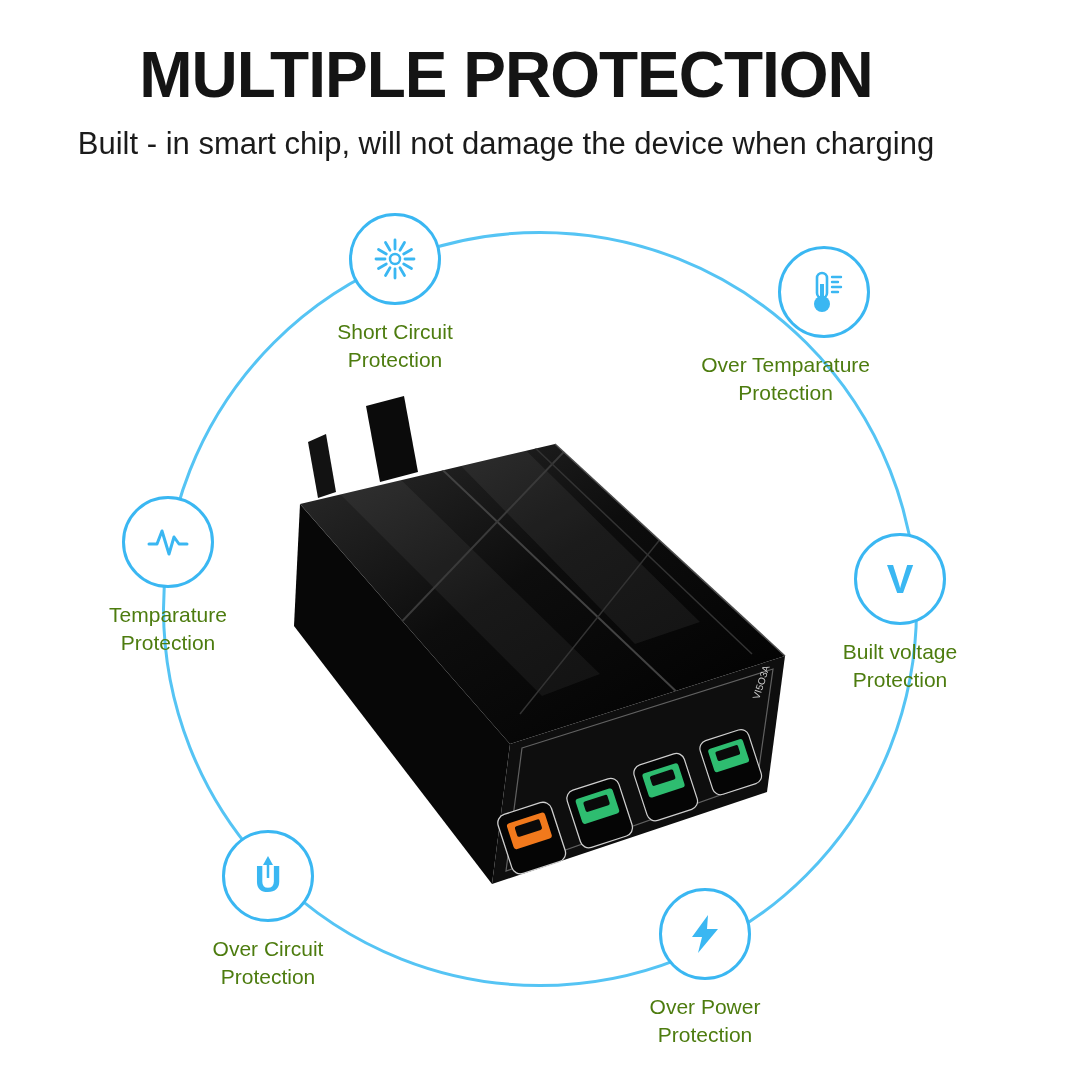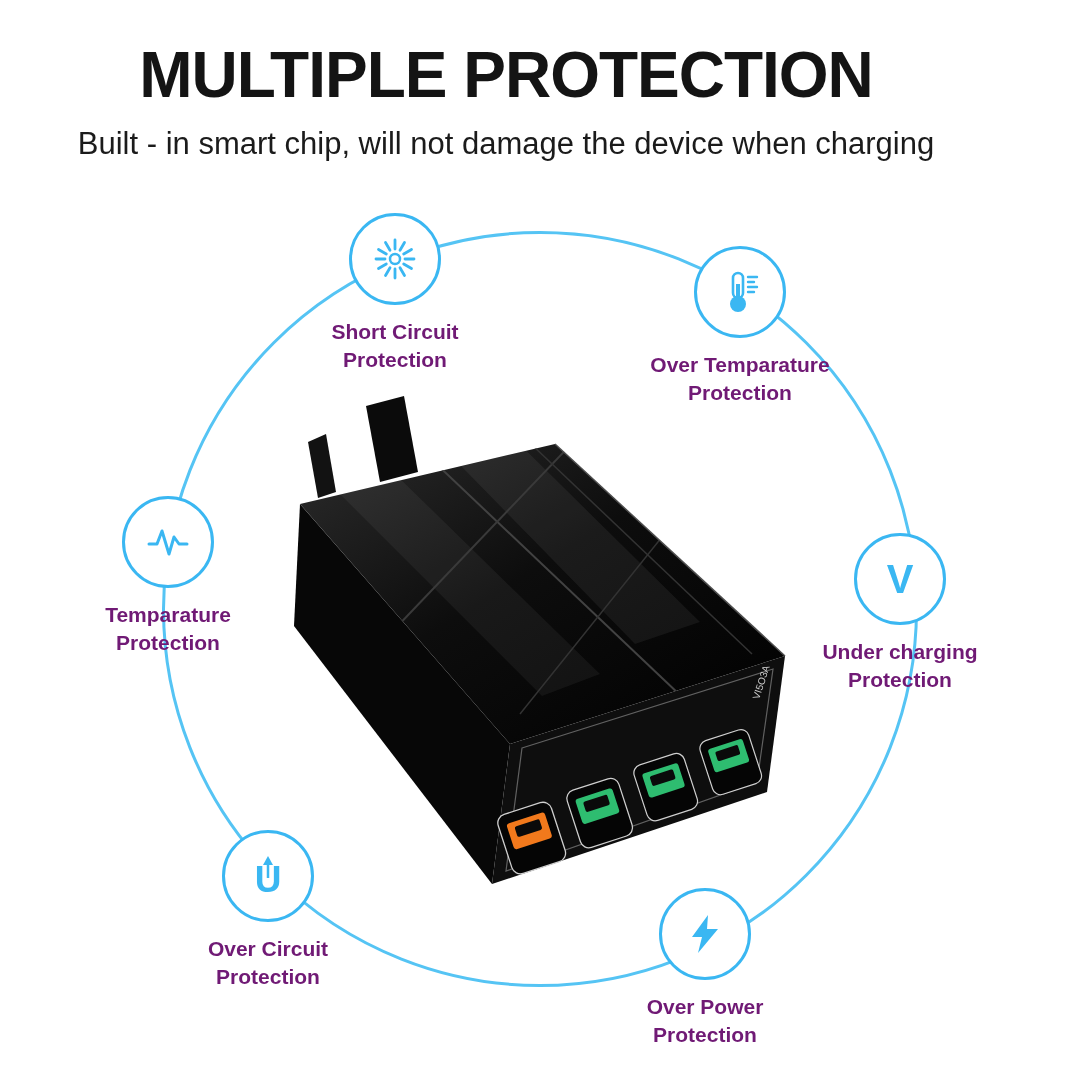--- a/index.html
+++ b/index.html
@@ -32,25 +32,25 @@
     display:flex; flex-direction:column; align-items:center; gap:13px;
   }
   .badge {
     width:92px; height:92px; border-radius:50%;
     background:#ffffff; border:3px solid #3ab7f2;
     display:flex; align-items:center; justify-content:center;
     flex:0 0 auto;
   }
   .badge svg { display:block; }
   .badge text { font-family:"Liberation Sans", sans-serif; font-weight:bold; }
-  .flabel { text-align:center; font-size:21px; font-weight:700; color:#701a75; line-height:1.32; }
+  .flabel { text-align:center; font-size:21px; font-weight:400; color:#4d7c0f; line-height:1.32; }
   .flabel span { display:block; }
 
   .f-short-circuit { left:265px; top:209px; }
-  .f-over-temp     { left:610px; top:242px; }
+  .f-over-temp     { left:610px; top:242px;align-items:flex-end; }
   .f-overcurrent   { left:38px;  top:492px; }
   .f-under-voltage { left:770px; top:529px; }
   .f-over-voltage  { left:138px; top:826px; }
   .f-over-power    { left:575px; top:884px; }
 </style>
 </head>
 <body>
 
 <div class="canvas">
 
@@ -174,21 +174,21 @@
     </div>
   </div>
 
   <div class="feature f-under-voltage">
     <div class="badge">
       <svg width="48" height="48" viewBox="0 0 48 48">
         <text x="24" y="38" text-anchor="middle" font-size="40" fill="#3ab7f2">V</text>
       </svg>
     </div>
     <div class="flabel">
-      <span>Under charging</span>
+      <span>Built voltage</span>
       <span>Protection</span>
     </div>
   </div>
 
   <div class="feature f-over-voltage">
     <div class="badge">
       <svg width="48" height="48" viewBox="0 0 48 48">
         <text x="24" y="40" text-anchor="middle" font-size="37" fill="#3ab7f2">U</text>
         <line x1="24" y1="26" x2="24" y2="11" stroke="#3ab7f2" stroke-width="2.5"></line>
         <polygon points="24,4 19,13 29,13" fill="#3ab7f2"></polygon>

